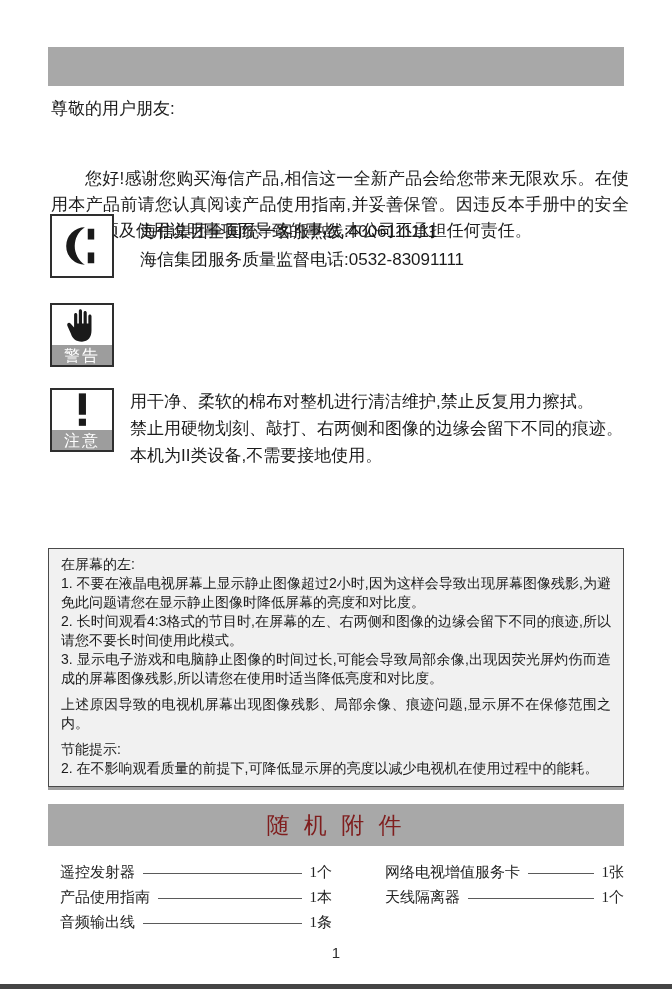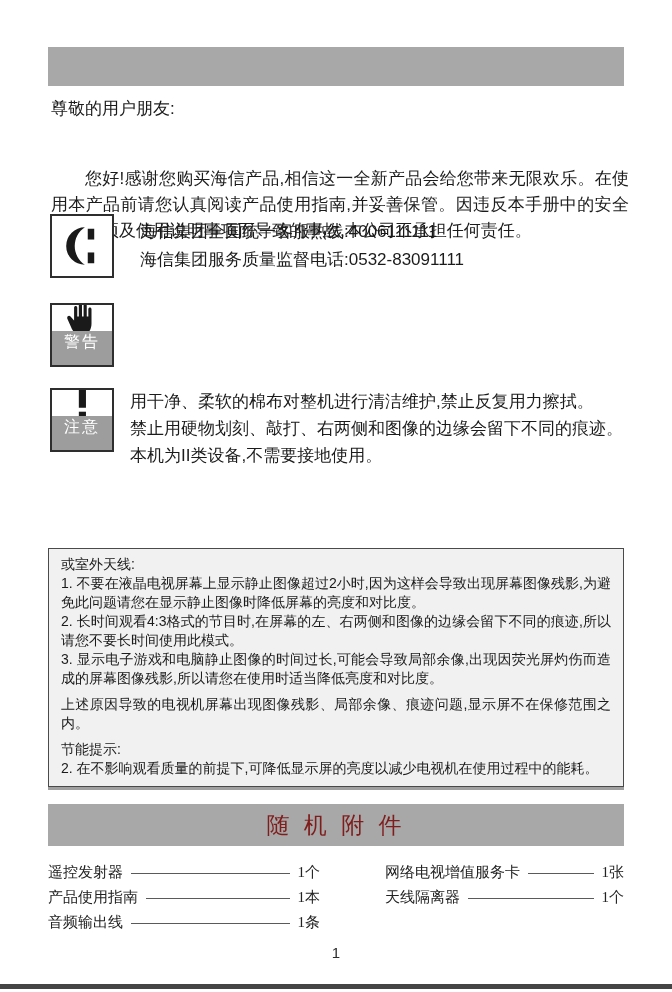--- a/index.html
+++ b/index.html
@@ -15,41 +15,41 @@
   .row{position:absolute;left:50px;display:flex;align-items:flex-start;}
   .hotline-row{top:214px;width:574px;align-items:center;}
   .warning-row{top:303px;width:574px;}
   .caution-row{top:388px;width:574px;}
 
   .icon-box{width:60px;height:60px;border:2px solid #2e2e2e;background:#fff;flex:none;
             display:flex;align-items:center;justify-content:center;}
   .sign-box{width:60px;height:60px;border:2px solid #2e2e2e;background:#fff;flex:none;
             display:flex;flex-direction:column;}
   .sign-top{flex:1;display:flex;align-items:center;justify-content:center;overflow:hidden;}
-  .sign-label{height:34px;background:#9d9d9d;color:#ffffff;font-size:16px;line-height:22px;
+  .sign-label{height:20px;background:#9d9d9d;color:#ffffff;font-size:16px;line-height:22px;
               text-align:center;letter-spacing:2px;flex:none;}
 
   .hotline-text{margin-left:26px;font-size:17px;line-height:28px;}
   .flow-text{margin-left:16px;font-size:17px;line-height:27px;text-align:justify;width:494px;}
   .flow-text p{margin:0;}
   .class-note{margin-top:12px;}
 
   .notice-box{position:absolute;left:48px;top:548px;width:576px;box-sizing:border-box;
               border:1px solid #4a4a4a;background:#f1f1f1;padding:6px 12px 8px 12px;
               font-size:14px;line-height:19px;box-shadow:0 3px 0 0 #a0a0a0;}
   .notice-box p{margin:0;text-align:justify;}
   .nb-gap{margin-top:7px !important;}
 
   .acc-bar{position:absolute;left:48px;top:804px;width:576px;height:42px;background:#a8a8a8;
            color:#7f1d1d;font-size:23px;line-height:42px;text-align:center;letter-spacing:4px;}
 
   .acc-list{position:absolute;left:48px;top:860px;width:576px;
             font-family:"Liberation Serif",serif;font-size:15px;color:#222;}
   .acc-col{position:absolute;top:0;}
-  .acc-col-left{left:0;width:272px;}
+  .acc-col-left{left:12px;width:272px;}
   .acc-col-right{left:337px;width:239px;}
   .acc-row{display:flex;align-items:center;height:25px;}
   .acc-name{flex:none;}
   .acc-line{flex:1;height:0;border-top:1px solid #5a5a5a;margin:0 8px;position:relative;top:1px;}
   .acc-qty{flex:none;}
 
   .page-num{position:absolute;left:0;top:944px;width:672px;text-align:center;
             font-size:15px;color:#2b2b2b;}
   .bottom-bar{position:absolute;left:0;top:984px;width:672px;height:5px;background:#454545;}
 
@@ -105,21 +105,21 @@
       <div class="sign-label">注意</div>
     </div>
     <div class="flow-text">
       <p>用干净、柔软的棉布对整机进行清洁维护,禁止反复用力擦拭。</p>
       <p>禁止用硬物划刻、敲打、右两侧和图像的边缘会留下不同的痕迹。</p>
       <p class="class-note">本机为II类设备,不需要接地使用。</p>
     </div>
   </div>
 
   <div class="notice-box">
-    <p>或室外天线:</p>
+    <p>在屏幕的左:</p>
     <p>1. 不要在液晶电视屏幕上显示静止图像超过2小时,因为这样会导致出现屏幕图像残影,为避免此问题请您在显示静止图像时降低屏幕的亮度和对比度。</p>
     <p>2. 长时间观看4:3格式的节目时,在屏幕的左、右两侧和图像的边缘会留下不同的痕迹,所以请您不要长时间使用此模式。</p>
     <p>3. 显示电子游戏和电脑静止图像的时间过长,可能会导致局部余像,出现因荧光屏灼伤而造成的屏幕图像残影,所以请您在使用时适当降低亮度和对比度。</p>
     <p class="nb-gap">上述原因导致的电视机屏幕出现图像残影、局部余像、痕迹问题,显示屏不在保修范围之内。</p>
     <p class="nb-gap">节能提示:</p>
     <p>2. 在不影响观看质量的前提下,可降低显示屏的亮度以减少电视机在使用过程中的能耗。</p>
   </div>
 
   <div class="acc-bar">
     <span>随 机 附 件</span>

